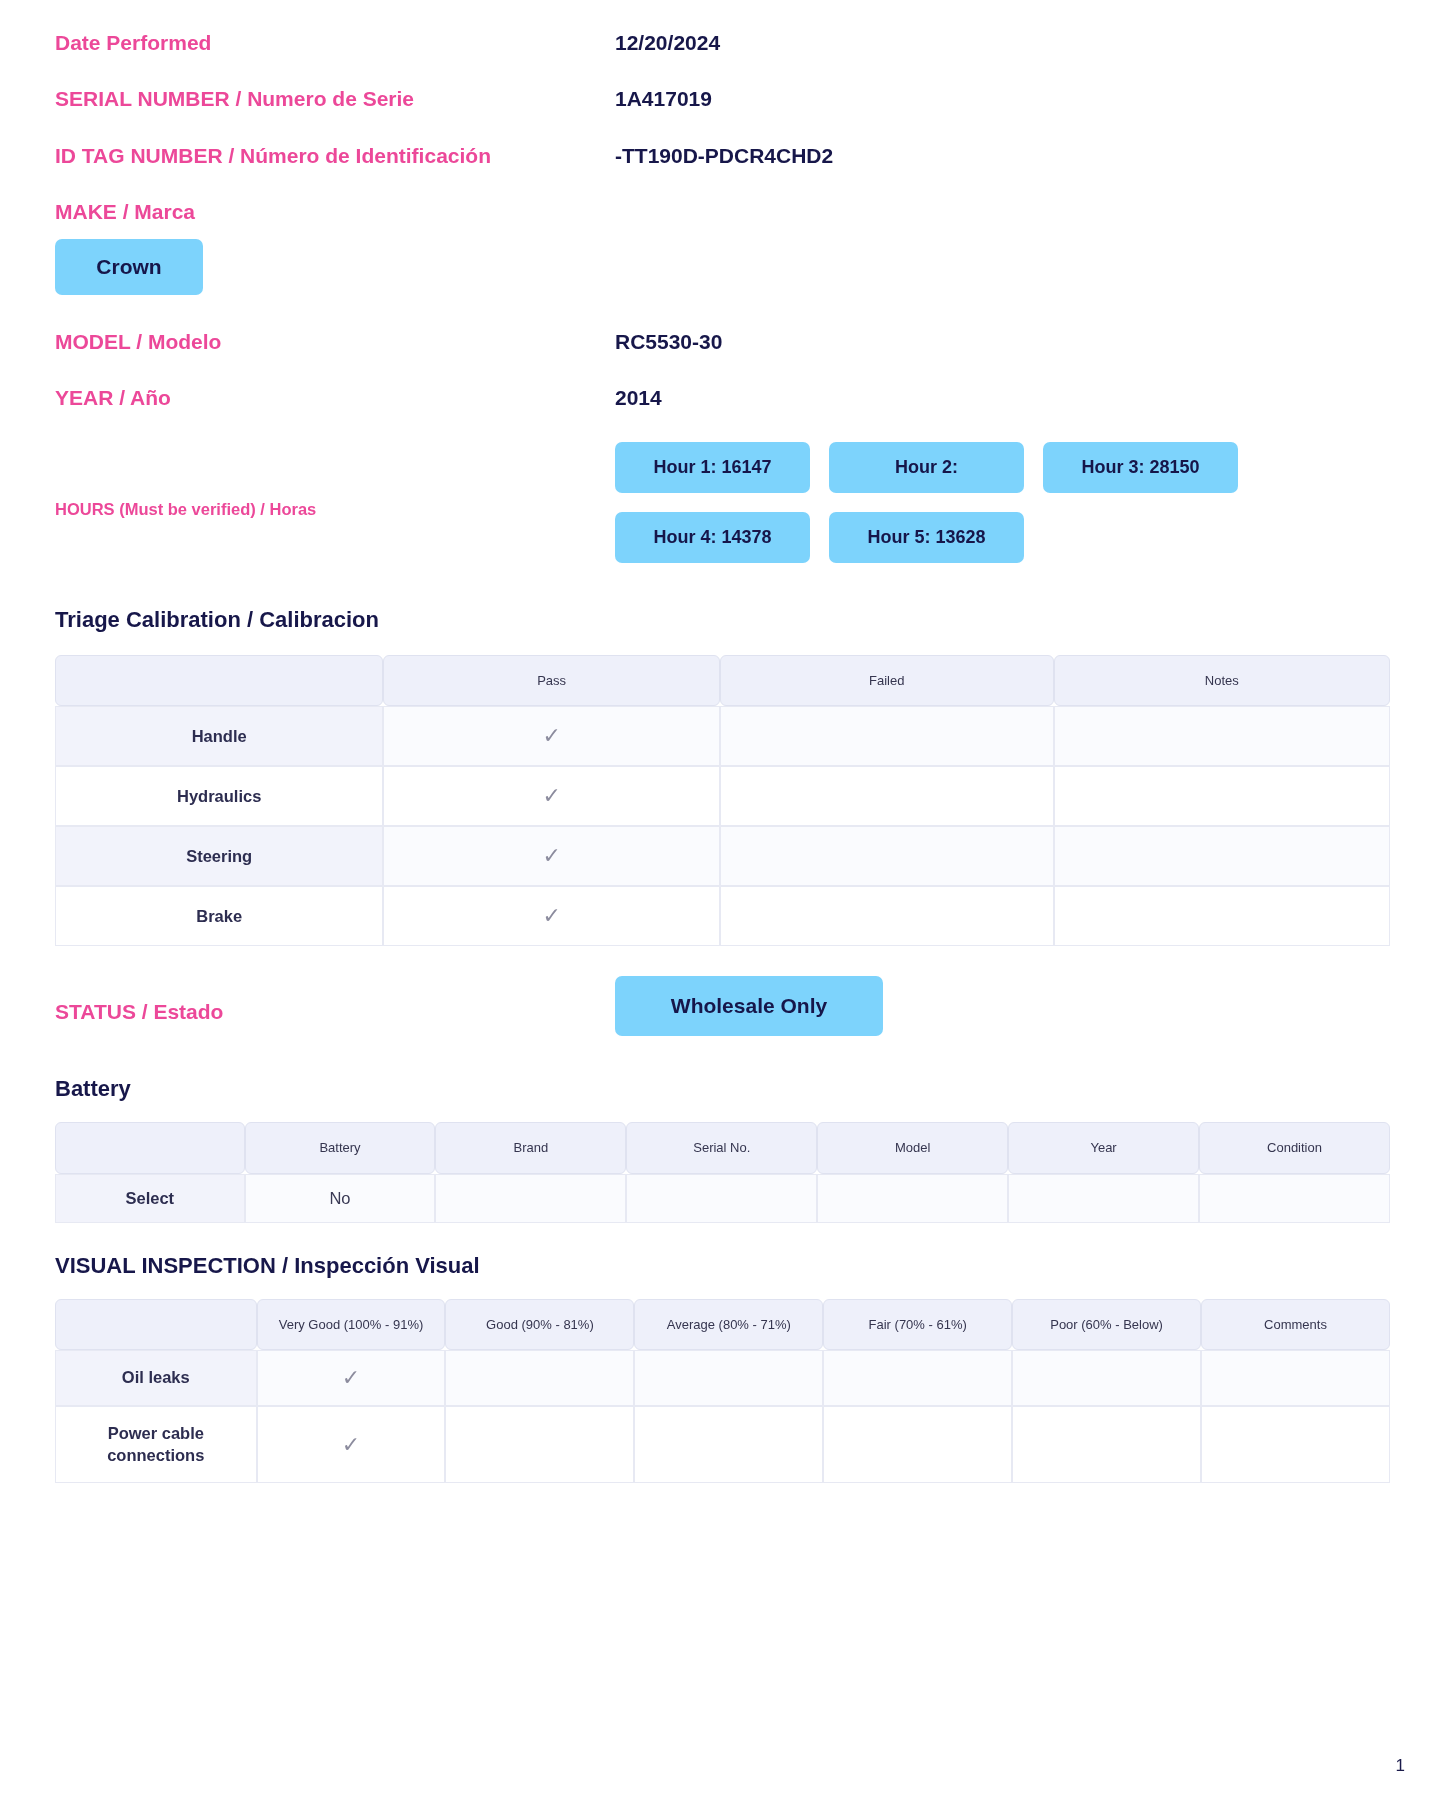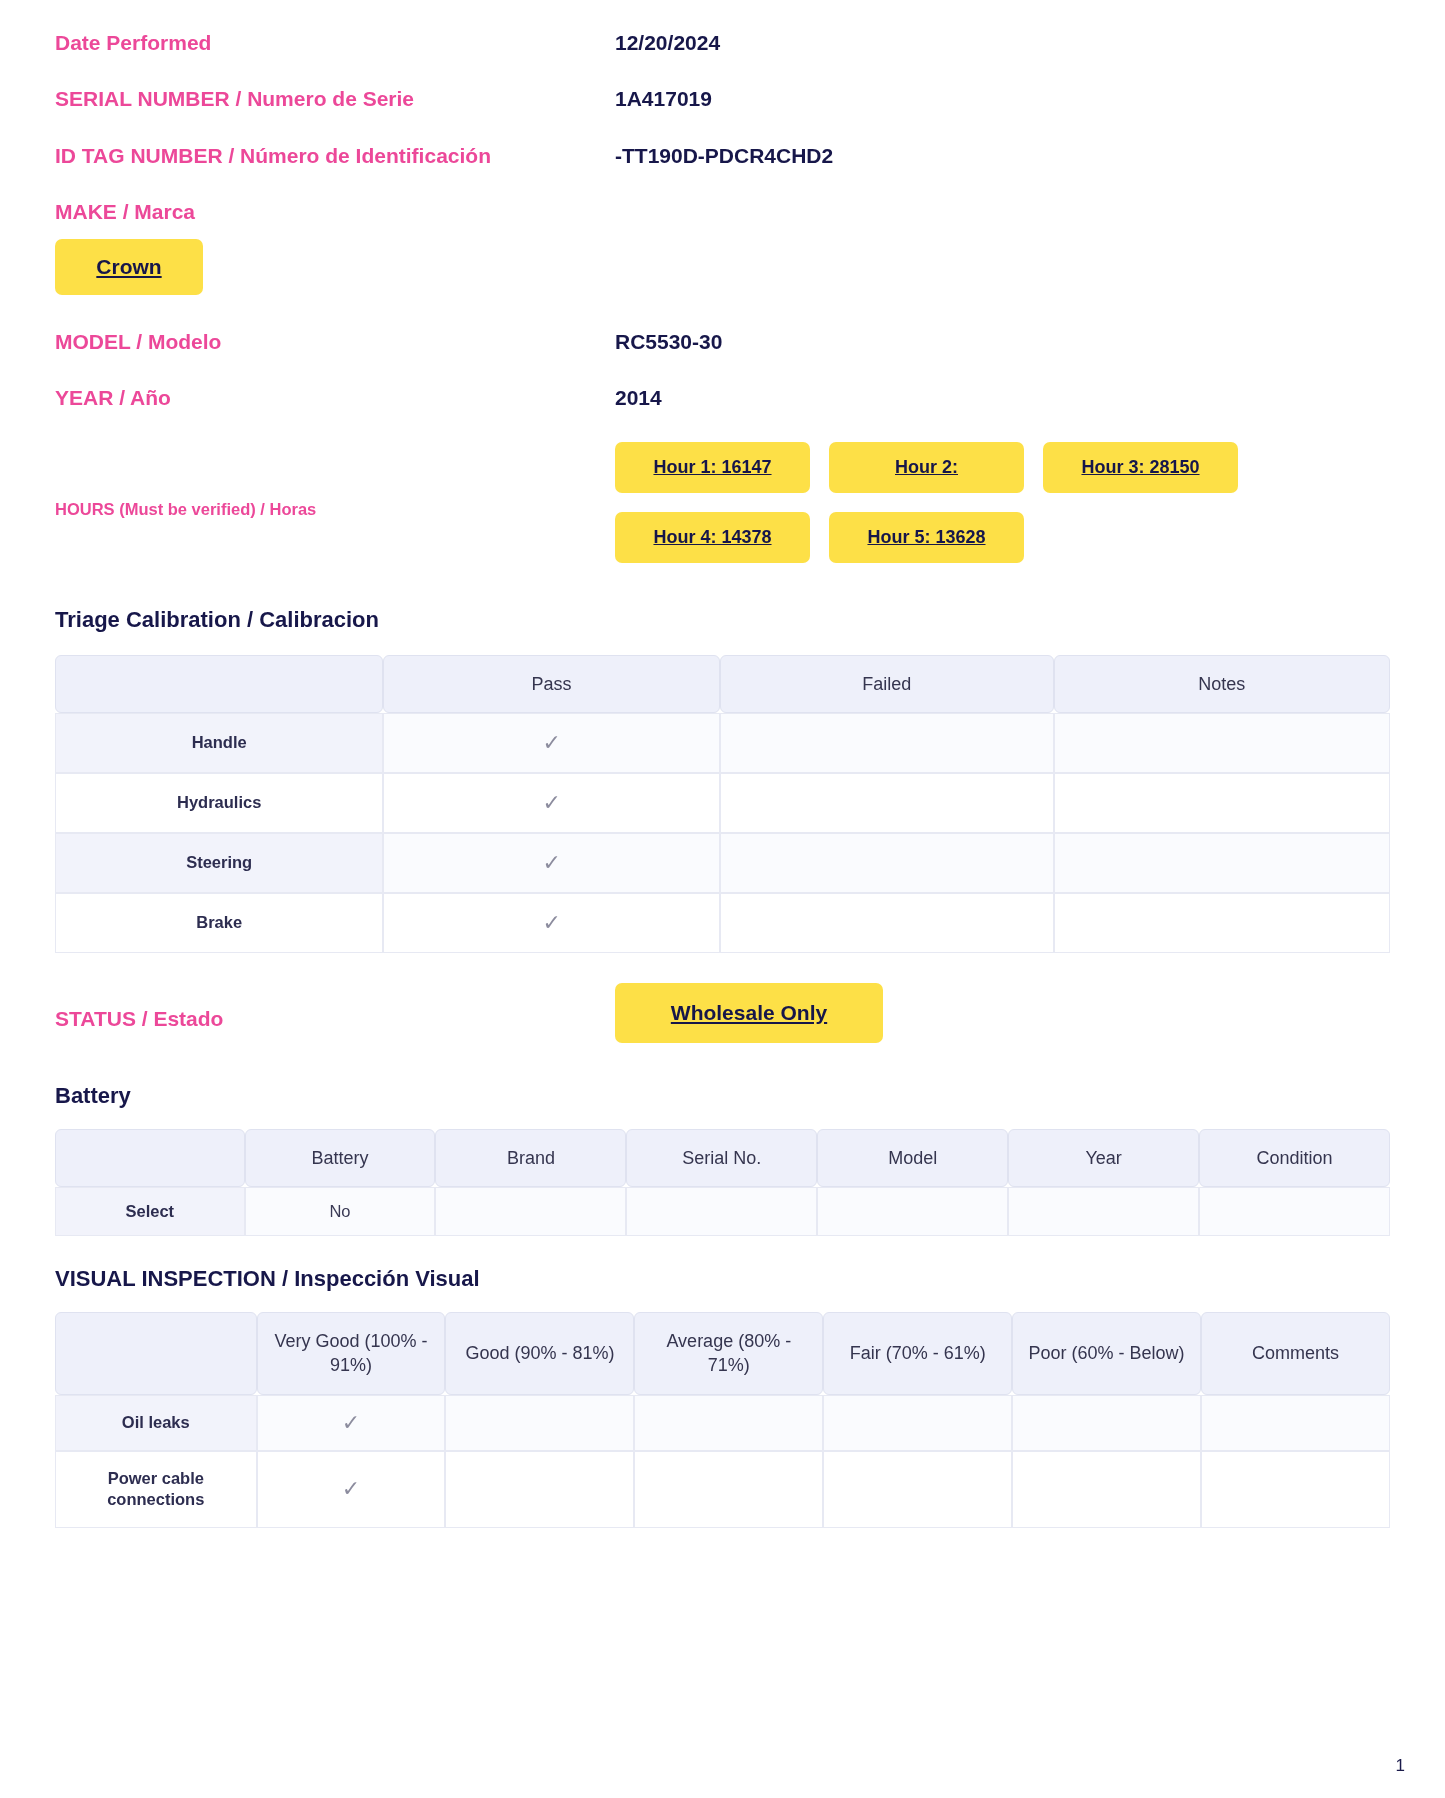--- a/index.html
+++ b/index.html
@@ -41,28 +41,27 @@
     font-weight: bold;
     color: #17174a;
     line-height: 1.25;
   }
 
   
   .chip {
     display: inline-flex;
     align-items: center;
     justify-content: center;
-    background: #fde047;
+    background: #7dd3fc;
     border-radius: 7px;
     font-size: 19px;
     font-weight: bold;
     color: #16164a;
     padding: 14px 30px;
     min-height: 50px;
-    text-decoration: underline;
   }
   .chip-make {
     min-width: 148px;
     padding: 16px 28px;
     font-size: 21px;
   }
   .chip-status {
     min-width: 268px;
     padding: 18px 28px;
     font-size: 21px;
@@ -108,21 +107,21 @@
     width: 100%;
     border-collapse: separate;
     border-spacing: 0;
     margin-bottom: 30px;
     table-layout: fixed;
   }
   .tbl th {
     background: #eef0fa;
     border: 1px solid #dfe2f0;
     border-radius: 6px;
-    font-size: 18px;
+    font-size: 13px;
     font-weight: normal;
     color: #35354f;
     padding: 16px 8px;
     text-align: center;
     vertical-align: middle;
     line-height: 1.35;
   }
   .tbl th.corner {
     background: #eef0fa;
   }

